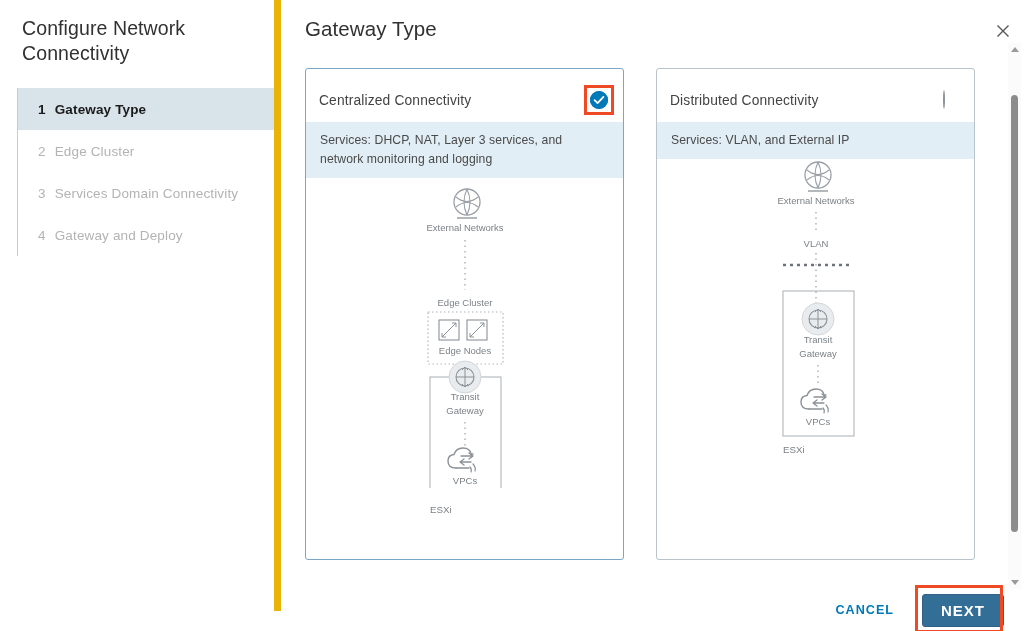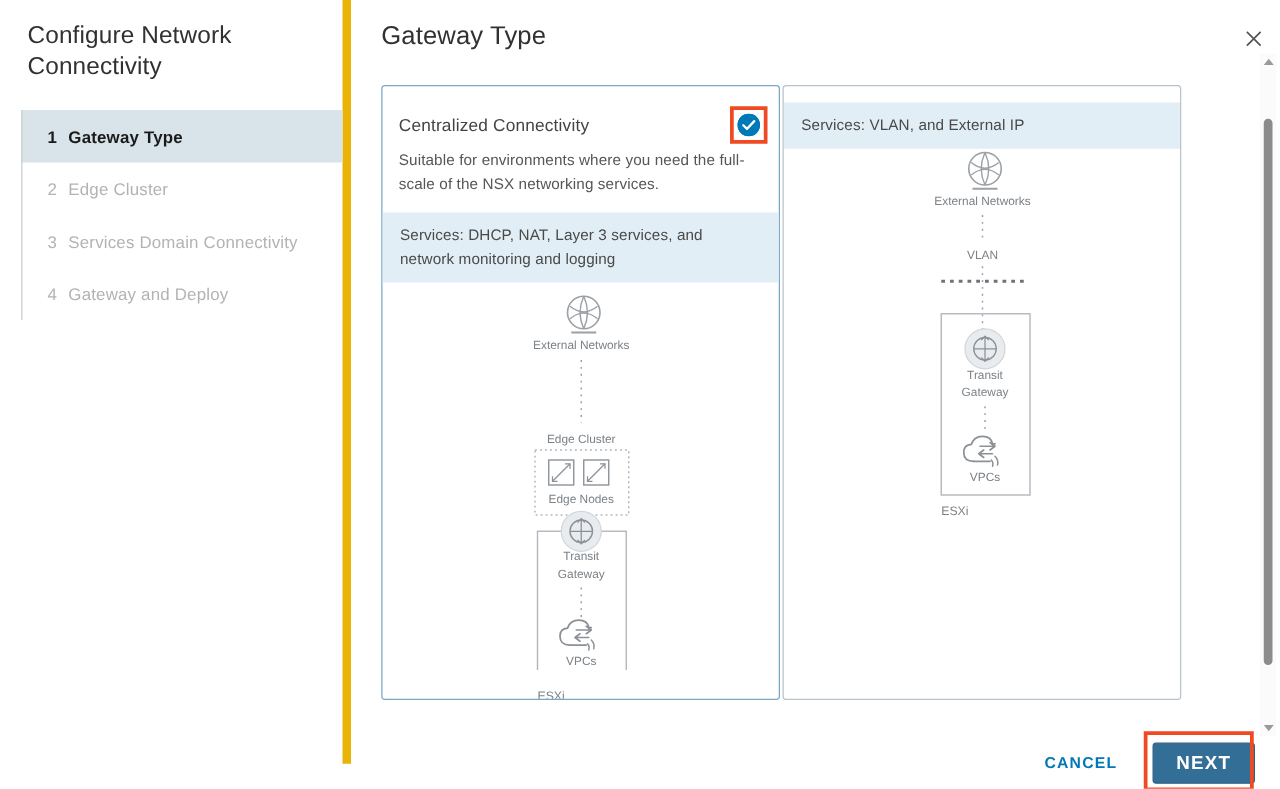--- a/index.html
+++ b/index.html
@@ -101,21 +101,21 @@
     left: 3px; top: 39px;
     width: 7px; height: 437px;
     background: #8c8c8c;
     border-radius: 4px;
     cursor: pointer;
   }
 
   
   .cards {
     display: flex;
-    gap: 2px;
+    gap: 32px;
     padding: 27px 0 0 24px;
   }
   .card {
     width: 319px; height: 492px;
     background: #fff;
     border: 1px solid #b8c4c9;
     border-radius: 3px;
     position: relative;
     cursor: pointer;
     overflow: hidden;
@@ -253,21 +253,20 @@
           <div class="radio-wrap">
             <span class="radio-check">
               <svg width="18" height="18" viewBox="0 0 18 18">
                 <circle cx="9" cy="9" r="9" fill="#0079b8"></circle>
                 <path d="M4.6 9.2 L7.6 12.1 L13.4 5.9" stroke="#ffffff" stroke-width="1.8" fill="none" stroke-linecap="round" stroke-linejoin="round"></path>
               </svg>
             </span>
             <span class="hl-red"></span>
           </div>
         </div>
-        <div class="card-desc">Suitable for environments where you need the full-scale of the NSX networking services.</div>
         <div class="services-band">Services: DHCP, NAT, Layer 3 services, and network monitoring and logging</div>
 
         <div class="diagram">
           <svg width="319" height="310" viewBox="0 0 319 310">
 
             <g transform="translate(145,8)">
               <circle cx="16" cy="16" r="13" fill="none" stroke="#9aa0a6" stroke-width="1.3"></circle>
               <path d="M5 11 Q16 20 27 11 M5 21 Q16 12 27 21 M16 3 Q10 16 16 29 M16 3 Q22 16 16 29" fill="none" stroke="#9aa0a6" stroke-width="1.1"></path>
               <line x1="6" y1="32" x2="26" y2="32" stroke="#9aa0a6" stroke-width="1.6"></line>
             </g>
@@ -313,20 +312,26 @@
               <path d="M24 16 L14 16 M17 13 L13 16 L17 19" fill="none" stroke="#8b9197" stroke-width="1.3" stroke-linecap="round" stroke-linejoin="round"></path>
               <path d="M26 18 Q29 21 28 25 M23 21 Q25 23 24 26" fill="none" stroke="#8b9197" stroke-width="1.2" stroke-linecap="round"></path>
             </g>
             <text x="159" y="306" text-anchor="middle" font-size="9.5" fill="#7c8287" font-family="Liberation Sans, sans-serif">VPCs</text>
           </svg>
           <div style="position:absolute;left:124px;top:326px;font-size:9.8px;color:#7c8287;">ESXi</div>
         </div>
       </div>
 
       <div class="card">
+        <div class="card-head">
+          <div class="card-title">Distributed Connectivity</div>
+          <div class="radio-wrap">
+            <span class="radio-empty"></span>
+          </div>
+        </div>
         <div class="services-band">Services: VLAN, and External IP</div>
 
         <div class="diagram">
           <svg width="319" height="300" viewBox="0 0 319 300">
 
             <g transform="translate(145,0)">
               <circle cx="16" cy="16" r="13" fill="none" stroke="#9aa0a6" stroke-width="1.3"></circle>
               <path d="M5 11 Q16 20 27 11 M5 21 Q16 12 27 21 M16 3 Q10 16 16 29 M16 3 Q22 16 16 29" fill="none" stroke="#9aa0a6" stroke-width="1.1"></path>
               <line x1="6" y1="32" x2="26" y2="32" stroke="#9aa0a6" stroke-width="1.6"></line>
             </g>

